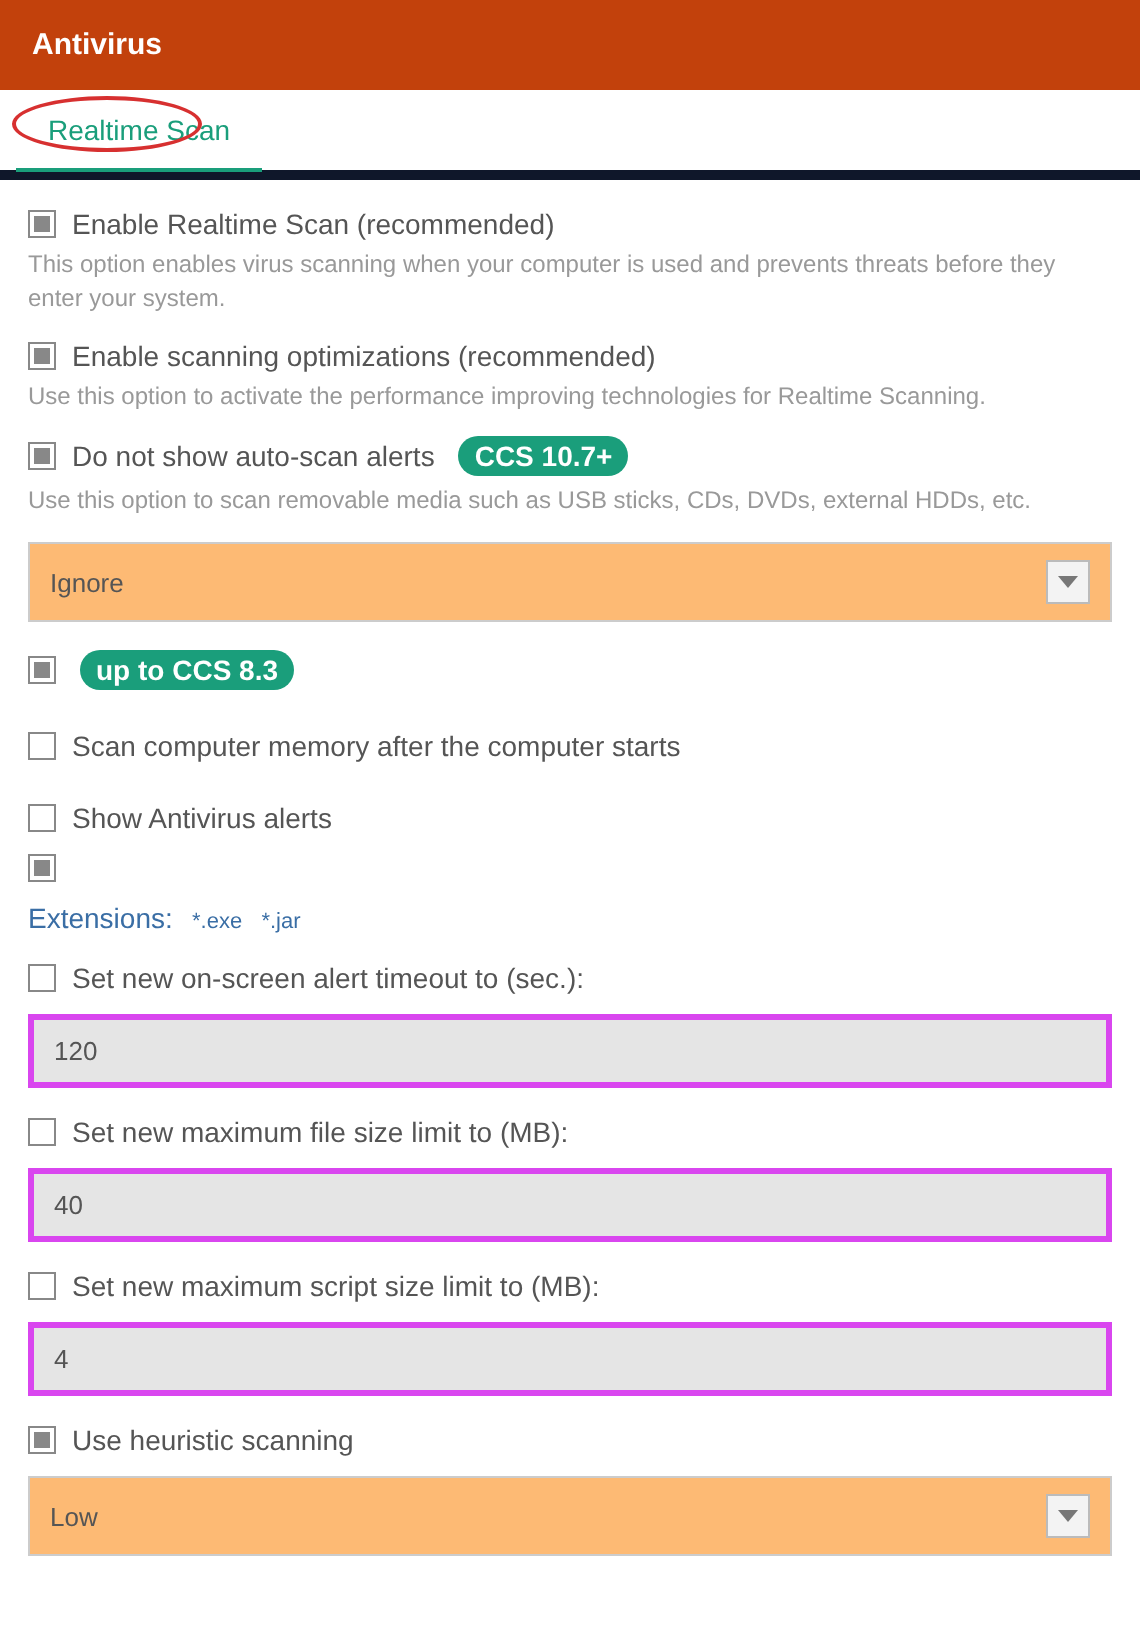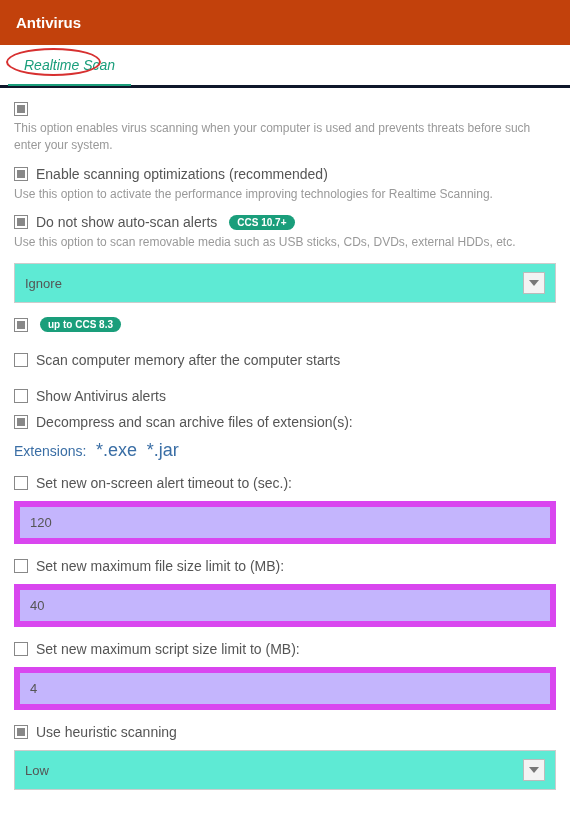--- a/index.html
+++ b/index.html
@@ -1,59 +1,60 @@
 <!DOCTYPE html>
 <html><head>
   <meta charset="utf-8">
   <style>
     * { box-sizing: border-box; margin: 0; padding: 0; }
     body { font-family: -apple-system, BlinkMacSystemFont, "Segoe UI", Arial, sans-serif; font-size: 13px; color: #555; background: #fff; width: 570px; }
     .header { background: #c2410c; color: #fff; padding: 14px 16px; font-weight: 600; font-size: 15px; }
-    .tabs { display: flex; border-bottom: 3px solid #0f172a; padding: 0 8px; font-style: italic; }
+    .tabs { display: flex; border-bottom: 5px solid #0f172a; padding: 0 8px; }
     .tab { padding: 12px 16px; color: #666; cursor: pointer; font-size: 14px; position: relative; }
     .tab.active { color: #1a9e7b; }
     .tab.active::after { content: ""; position: absolute; left: 0; right: 0; bottom: -1px; height: 2px; background: #1a9e7b; }
     .highlight-oval { position: absolute; border: 2px solid #d73030; border-radius: 50%; width: 95px; height: 28px; top: 48px; left: 6px; pointer-events: none; }
     .body { padding: 14px 14px 20px; }
     .item { margin-bottom: 10px; }
     .row { display: flex; align-items: center; gap: 8px; }
     .chk { width: 14px; height: 14px; border: 1px solid #888; display: inline-block; flex-shrink: 0; background: #fff; position: relative; cursor: pointer; }
     .chk.indeterminate { background: #fff; }
     .chk.indeterminate::after { content: ""; position: absolute; left: 2px; right: 2px; top: 2px; bottom: 2px; background: #888; }
     .chk.unchecked { background: #fff; }
     .lbl { color: #555; font-size: 14px; }
     .desc { color: #999; font-size: 12px; margin-top: 4px; margin-bottom: 12px; line-height: 1.4; }
-    .badge { display: inline-block; background: #1a9e7b; color: #fff; font-size: 10px; font-weight: 600; padding: 2px 8px; border-radius: 10px; margin-left: 4px; }
-    .select { width: 100%; border: 1px solid #ccc; background: #5eead4; padding: 8px 10px; font-size: 13px; color: #555; position: relative; display: flex; justify-content: space-between; align-items: center; cursor: pointer; margin-top: 6px; margin-bottom: 14px; }
+    .badge { display: inline-block; background: #1a9e7b; color: #fff; font-size: 14px; font-weight: 600; padding: 2px 8px; border-radius: 10px; margin-left: 4px; }
+    .select { width: 100%; border: 1px solid #ccc; background: #fdba74; padding: 8px 10px; font-size: 13px; color: #555; position: relative; display: flex; justify-content: space-between; align-items: center; cursor: pointer; margin-top: 6px; margin-bottom: 14px; }
     .select-arrow { width: 22px; height: 22px; border: 1px solid #bbb; display: flex; align-items: center; justify-content: center; background: #f3f3f3; }
     .select-arrow svg { width: 10px; height: 6px; }
-    .input { width: 100%; border: 6px solid #d946ef; background: #c4b5fd; padding: 8px 10px; font-size: 13px; color: #555; margin-top: 6px; margin-bottom: 14px; }
+    .input { width: 100%; border: 3px solid #d946ef; background: #e5e5e5; padding: 8px 10px; font-size: 13px; color: #555; margin-top: 6px; margin-bottom: 14px; }
     .ext-label { color: #3a6ea5; font-size: 14px; margin-right: 6px; }
-    .ext-val { color: #3a6ea5; font-size: 18px; margin-right: 6px; }
+    .ext-val { color: #3a6ea5; font-size: 11px; margin-right: 6px; }
     .ext-row { margin: 6px 0 14px; }
   </style>
 </head>
 <body>
 
 <div class="header">
   <span>Antivirus</span>
 </div>
 
 <div class="tabs">
   <div class="tab active">Realtime Scan</div>
 </div>
 <div class="highlight-oval"></div>
 
 <div class="body">
 
   <div class="item">
     <div class="row">
       <span class="chk indeterminate"></span>
+      <span class="lbl">Enable Realtime Scan (recommended)</span>
     </div>
-    <div class="desc">This option enables virus scanning when your computer is used and prevents threats before such enter your system.</div>
+    <div class="desc">This option enables virus scanning when your computer is used and prevents threats before they enter your system.</div>
   </div>
 
   <div class="item">
     <div class="row">
       <span class="chk indeterminate"></span>
       <span class="lbl">Enable scanning optimizations (recommended)</span>
     </div>
     <div class="desc">Use this option to activate the performance improving technologies for Realtime Scanning.</div>
   </div>
 
@@ -97,21 +98,20 @@
     <div class="row">
       <span class="chk unchecked"></span>
       <span class="lbl">Show Antivirus alerts</span>
     </div>
   </div>
 
 
   <div class="item">
     <div class="row">
       <span class="chk indeterminate"></span>
-      <span class="lbl">Decompress and scan archive files of extension(s):</span>
     </div>
   </div>
 
   <div class="ext-row">
     <span class="ext-label">Extensions:</span>
     <span class="ext-val">*.exe</span>
     <span class="ext-val">*.jar</span>
   </div>
 
   <div class="item">

